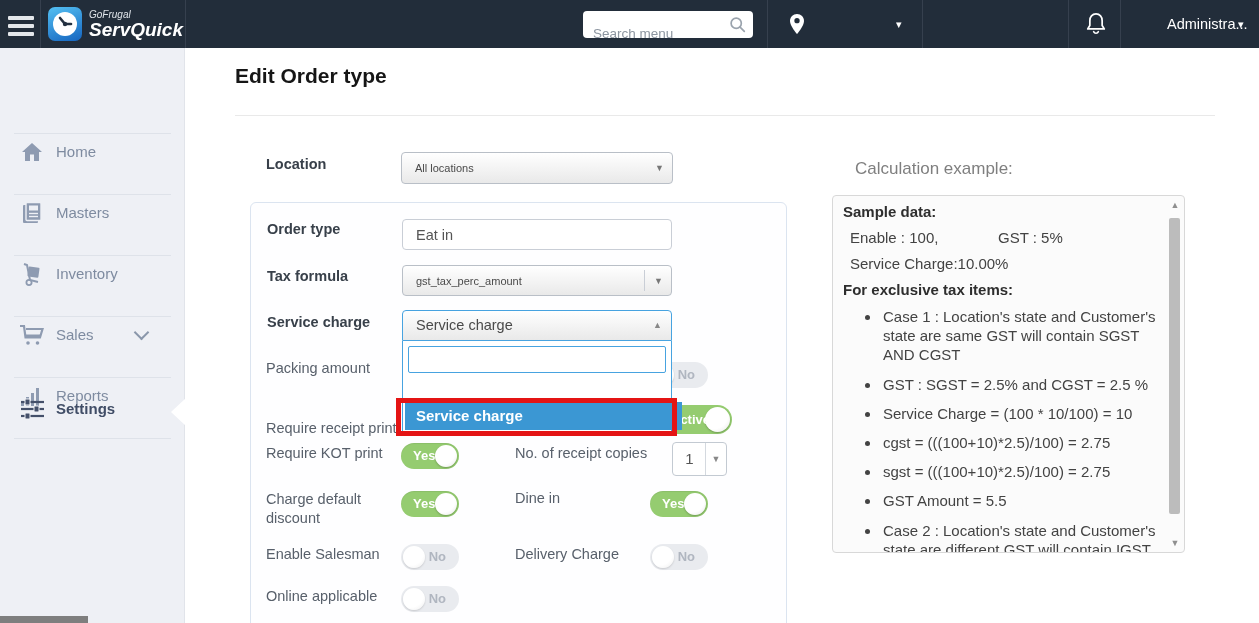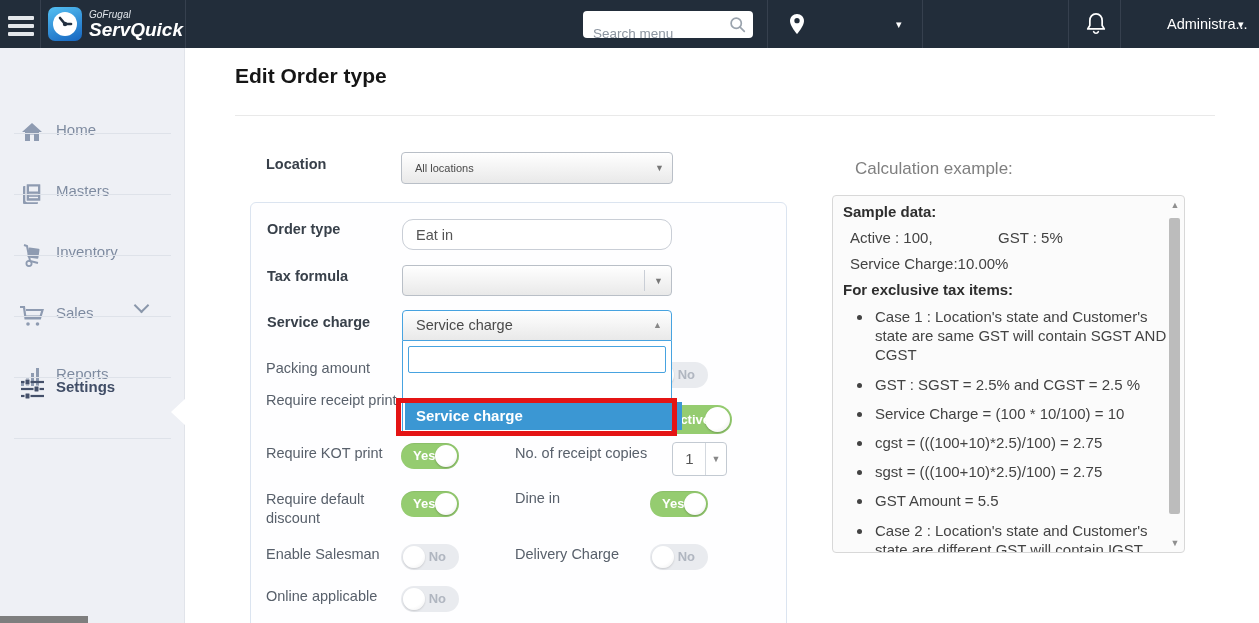--- a/index.html
+++ b/index.html
@@ -20,40 +20,40 @@
     display:flex;align-items:center;justify-content:center}
   .tb-text{color:#ffffff;font-size:15px;line-height:48px}
   .tb-caret{color:#ffffff;font-size:11px;line-height:48px}
   .search-wrap{position:absolute;left:583px;top:11px;width:170px;height:27px;background:#ffffff;border-radius:4px;}
   .search-wrap input{position:absolute;left:0;top:0;width:140px;height:45px;border:none;outline:none;background:transparent;
     padding:0 0 0 10px;font-size:13.5px;color:#737373;font-family:inherit}
   .search-wrap input::placeholder{color:#8d96a1}
 
   
   .sidebar{position:absolute;left:0;top:48px;width:185px;height:575px;background:#eef0f5;border-right:1px solid #e1e4ea;box-sizing:border-box}
-  .side-item{position:absolute;left:0;width:185px;height:61px;display:flex;cursor:pointer}
+  .side-item{position:absolute;left:0;width:185px;height:61px;display:flex;align-items:center;cursor:pointer}
   .side-item .sicon{width:26px;margin-left:19px;display:flex;justify-content:center}
   .side-item .slabel{margin-left:11px;font-size:15px;color:#7e8ba0}
   .side-item.active .slabel{color:#404d66;font-weight:700}
   .side-div{position:absolute;left:14px;width:157px;height:1px;background:#dee2e9}
   .chev{width:9px;height:9px;border-right:2px solid #8a97ab;border-bottom:2px solid #8a97ab;transform:rotate(45deg);margin-left:42px;margin-top:-4px}
   .notch{position:absolute;left:171px;top:398px;width:0;height:0;border-top:14px solid transparent;border-bottom:14px solid transparent;border-right:15px solid #ffffff;z-index:3}
 
   
   .page-title{position:absolute;left:235px;top:64px;font-size:21px;font-weight:600;color:#161616}
   .title-rule{position:absolute;left:235px;top:115px;width:980px;height:1px;background:#e9e9e9}
   .flabel{position:absolute;font-size:14.5px;color:#38404a;font-weight:700}
   .flabel2{position:absolute;font-size:14.5px;color:#58606b}
   .panel{position:absolute;left:250px;top:202px;width:537px;height:500px;background:#fefeff;border:1px solid #dbe4f0;border-radius:6px;box-sizing:border-box}
 
   .sel{position:absolute;box-sizing:border-box;background:linear-gradient(#ffffff,#e9e9e9);border:1px solid #b9bfc7;border-radius:4px;cursor:pointer}
   .sel .sel-text{position:absolute;left:13px;top:0;font-size:11px;color:#4a4a4a;line-height:30px;white-space:nowrap}
   .sel .sel-caret{position:absolute;right:8px;top:0;font-size:9px;color:#777;line-height:30px}
   .sel .sel-sep{position:absolute;right:26px;top:4px;bottom:4px;width:1px;background:#c9ced6}
-  .txtinput{position:absolute;box-sizing:border-box;background:#fff;border:1px solid #c9ced6;border-radius:11px;
+  .txtinput{position:absolute;box-sizing:border-box;background:#fff;border:1px solid #c9ced6;border-radius:4px;
     font-size:14.5px;color:#555;padding:0 0 0 13px;font-family:inherit;outline:none}
 
   
   .dd-header{position:absolute;left:402px;top:310px;width:270px;height:31px;box-sizing:border-box;border:1px solid #47a3e0;
     border-radius:4px 4px 0 0;background:linear-gradient(#ffffff,#e9e9e9);z-index:5;cursor:pointer}
   .dd-header .sel-text{position:absolute;left:13px;font-size:14.5px;color:#4a4a4a;line-height:29px}
   .dd-header .sel-caret{position:absolute;right:9px;font-size:9px;color:#888;line-height:29px}
   .dd-list{position:absolute;left:402px;top:341px;width:270px;height:91px;box-sizing:border-box;background:#ffffff;
     border:1px solid #47a3e0;border-top:none;z-index:5}
   .dd-search{position:absolute;left:5px;top:5px;width:258px;height:27px;box-sizing:border-box;border:1px solid #47a3e0;
@@ -83,21 +83,21 @@
   .spinner .scaret{position:absolute;right:0;top:0;width:20px;height:32px;border-left:1px solid #d4d9df;text-align:center;font-size:9px;color:#888;line-height:32px}
 
   
   .calc-title{position:absolute;left:855px;top:159px;font-size:17px;color:#7f7f7f}
   .calc-box{position:absolute;left:832px;top:195px;width:353px;height:358px;box-sizing:border-box;background:#fbfbfb;
     border:1px solid #d8d8d8;border-radius:4px;overflow:hidden}
   .calc-inner{position:absolute;left:0;top:0;width:330px;padding:7px 0 0 10px;font-size:15px;color:#434343}
   .calc-bold{font-weight:700;color:#2e2e2e;margin-bottom:9px}
   .calc-line{margin-left:7px;margin-bottom:9px;display:flex}
   .calc-line .c1{width:148px}
-  .calc-ul{margin:0;padding-left:30px}
+  .calc-ul{margin:8px;padding-left:30px}
   .calc-ul li{margin-bottom:10px;line-height:1.28;padding-left:2px}
   .vscroll{position:absolute;right:2px;top:2px;width:14px;height:352px}
   .vscroll .arrow{position:absolute;left:0;width:14px;text-align:center;font-size:9px;color:#8f8f8f}
   .vscroll .thumb{position:absolute;left:1px;top:20px;width:11px;height:296px;background:#bcbcbc;border-radius:2px}
 
   .hscroll-thumb{position:absolute;left:0;top:616px;width:88px;height:7px;background:#7e7e7e;z-index:4}
 </style>
 </head>
 <body>
 
@@ -254,33 +254,34 @@
   <span class="sel-caret" style="line-height:31px">▼</span>
 </div>
 
 <div class="panel"></div>
 
 <div class="flabel" style="left:267px;top:221px">Order type</div>
 <input class="txtinput" style="left: 402px; top: 219px; width: 270px; height: 31px;" value="Eat in">
 
 <div class="flabel" style="left:267px;top:268px">Tax formula</div>
 <div class="sel" style="left:402px;top:265px;width:270px;height:31px">
+  <span class="sel-text">gst_tax_perc_amount</span>
   <span class="sel-sep"></span>
   <span class="sel-caret">▼</span>
 </div>
 
 <div class="flabel" style="left:267px;top:314px">Service charge</div>
 
 <div class="flabel2" style="left:266px;top:360px">Packing amount</div>
 <div class="toggle t-off" style="left:650px;top:362px">
   <span class="knob"></span>
   <span class="tlabel">No</span>
 </div>
 
-<div class="flabel2" style="left:266px;top:392px">Require receipt print</div>
+<div class="flabel2" style="left:266px;top:420px">Require receipt print</div>
 <div class="toggle t-active" style="left:660px;top:405px">
   <span class="knob"></span>
   <span class="tlabel">Active</span>
 </div>
 
 <div class="dd-header">
   <span class="sel-text">Service charge</span>
   <span class="sel-caret">▲</span>
 </div>
 <div class="dd-list">
@@ -293,21 +294,21 @@
 <div class="toggle t-on" style="left:401px;top:443px">
   <span class="tlabel">Yes</span>
   <span class="knob"></span>
 </div>
 <div class="flabel2" style="left:515px;top:445px">No. of receipt copies</div>
 <div class="spinner">
   <span class="val">1</span>
   <span class="scaret">▼</span>
 </div>
 
-<div class="flabel2" style="left:266px;top:490px;width:118px;line-height:19px">Require default discount</div>
+<div class="flabel2" style="left:266px;top:490px;width:118px;line-height:19px">Charge default discount</div>
 <div class="toggle t-on" style="left:401px;top:491px">
   <span class="tlabel">Yes</span>
   <span class="knob"></span>
 </div>
 <div class="flabel2" style="left:515px;top:490px">Dine in</div>
 <div class="toggle t-on" style="left:650px;top:491px">
   <span class="tlabel">Yes</span>
   <span class="knob"></span>
 </div>
 
@@ -326,21 +327,21 @@
 <div class="toggle t-off" style="left:401px;top:586px">
   <span class="knob"></span>
   <span class="tlabel">No</span>
 </div>
 
 <div class="calc-title">Calculation example:</div>
 <div class="calc-box">
   <div class="calc-inner">
     <div class="calc-bold">Sample data:</div>
     <div class="calc-line">
-      <span class="c1">Active : 100,</span>
+      <span class="c1">Enable : 100,</span>
       <span>GST : 5%</span>
     </div>
     <div class="calc-line">
       <span>Service Charge:10.00%</span>
     </div>
     <div class="calc-bold">For exclusive tax items:</div>
     <ul class="calc-ul">
       <li>Case 1 : Location's state and Customer's state are same GST will contain SGST AND CGST</li>
       <li>GST : SGST = 2.5% and CGST = 2.5 %</li>
       <li>Service Charge = (100 * 10/100) = 10</li>

